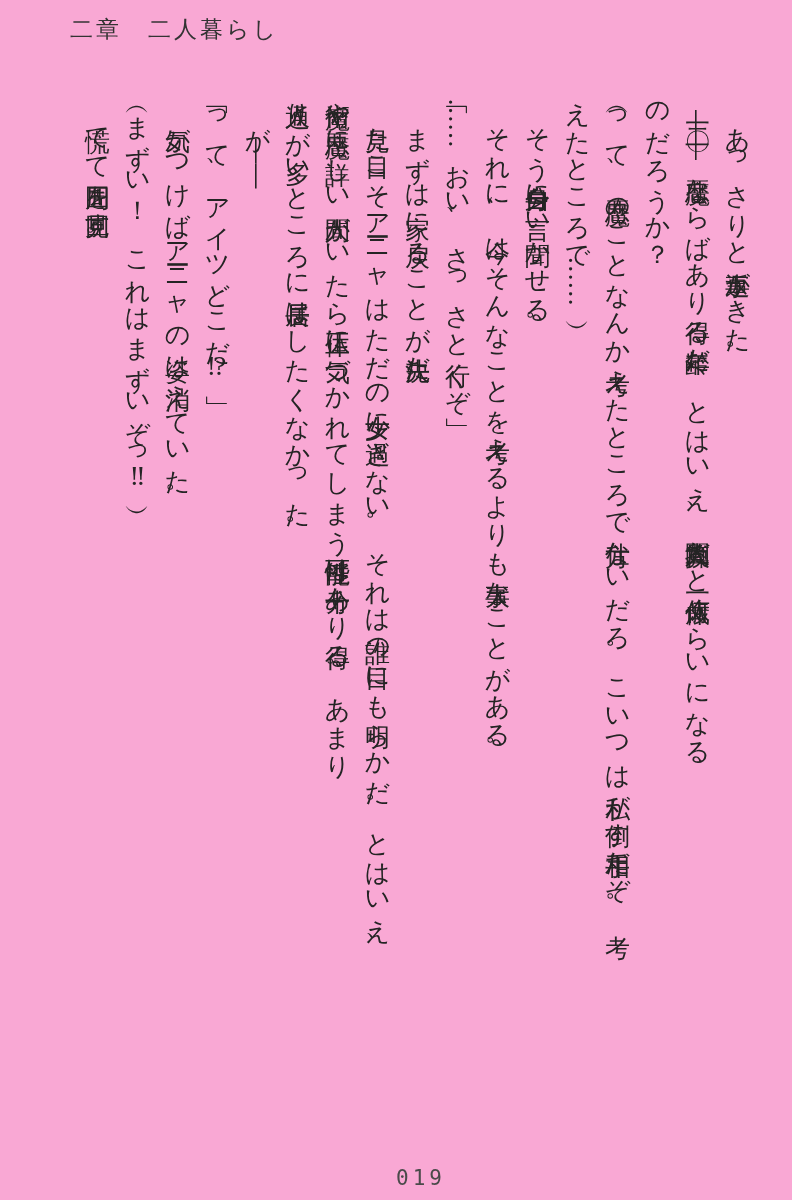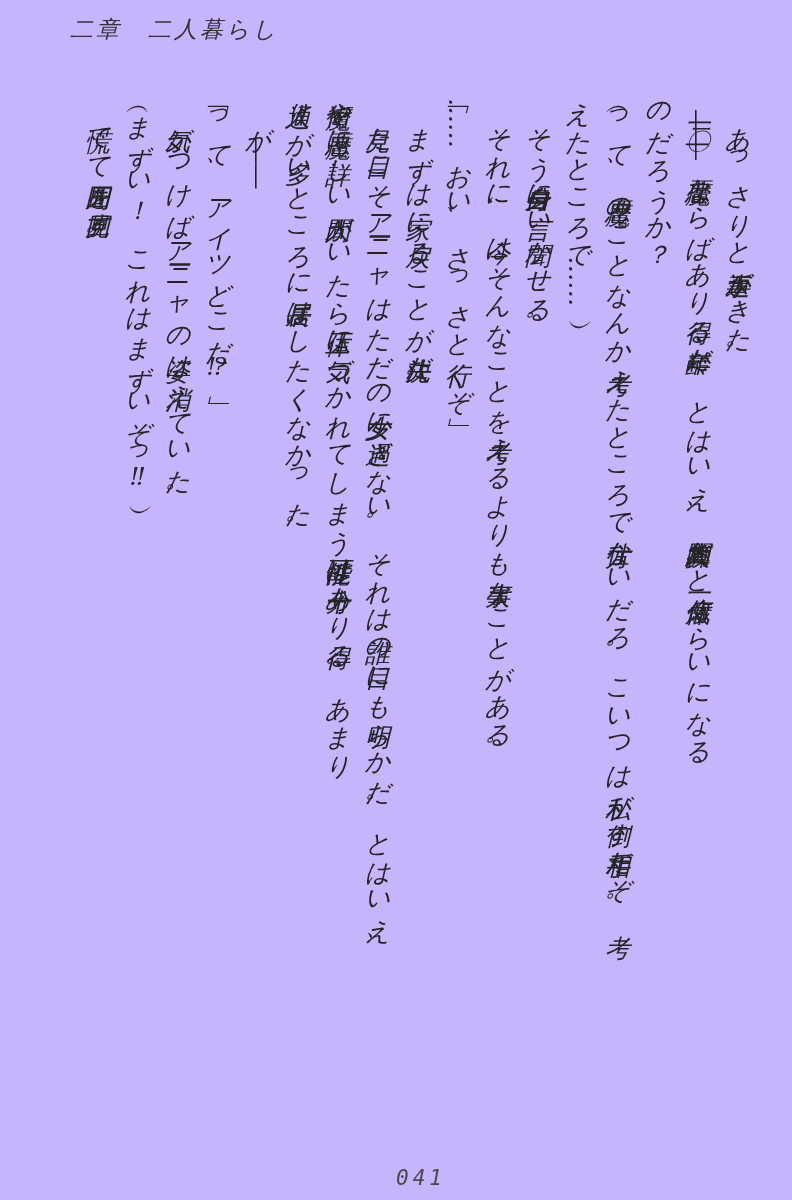--- a/index.html
+++ b/index.html
@@ -3,25 +3,24 @@
 <meta charset="utf-8">
 <style>
   html, body {
     margin: 0;
     padding: 0;
   }
   .page {
     position: relative;
     width: 792px;
     height: 1200px;
-    background: #c4b5fd;
+    background: #f9a8d4;
     overflow: hidden;
     font-family: "DejaVu Serif", "Liberation Serif", serif;
     color: #262626;
-    font-style: italic;
   }
   .chapter-header {
     position: absolute;
     top: 14px;
     left: 70px;
     font-size: 23px;
     letter-spacing: 3px;
     color: #333333;
     white-space: nowrap;
   }
@@ -78,15 +77,15 @@
     <p class="col i1">見た目こそアーニャはただの少女に過ぎない。それは誰の目にも明らかだ。とはいえ、</p>
     <p class="col i0">魔術や悪魔に詳しい人間がいたら正体に気づかれてしまう可能性は十分あり得る。あまり</p>
     <p class="col i0">人通りが多いところに長居はしたくなかった。</p>
     <p class="col i1">が――</p>
     <p class="col ih">「って、アイツどこだ⁉」</p>
     <p class="col i1">気がつけばアーニャの姿は消えていた。</p>
     <p class="col ih">（まずい！　これはまずいぞっ‼）</p>
     <p class="col i1">慌てて周囲を見回す。</p>
   </div>
 
-  <div class="page-number">041</div>
+  <div class="page-number">019</div>
 
 </div>
 
 </body></html>

